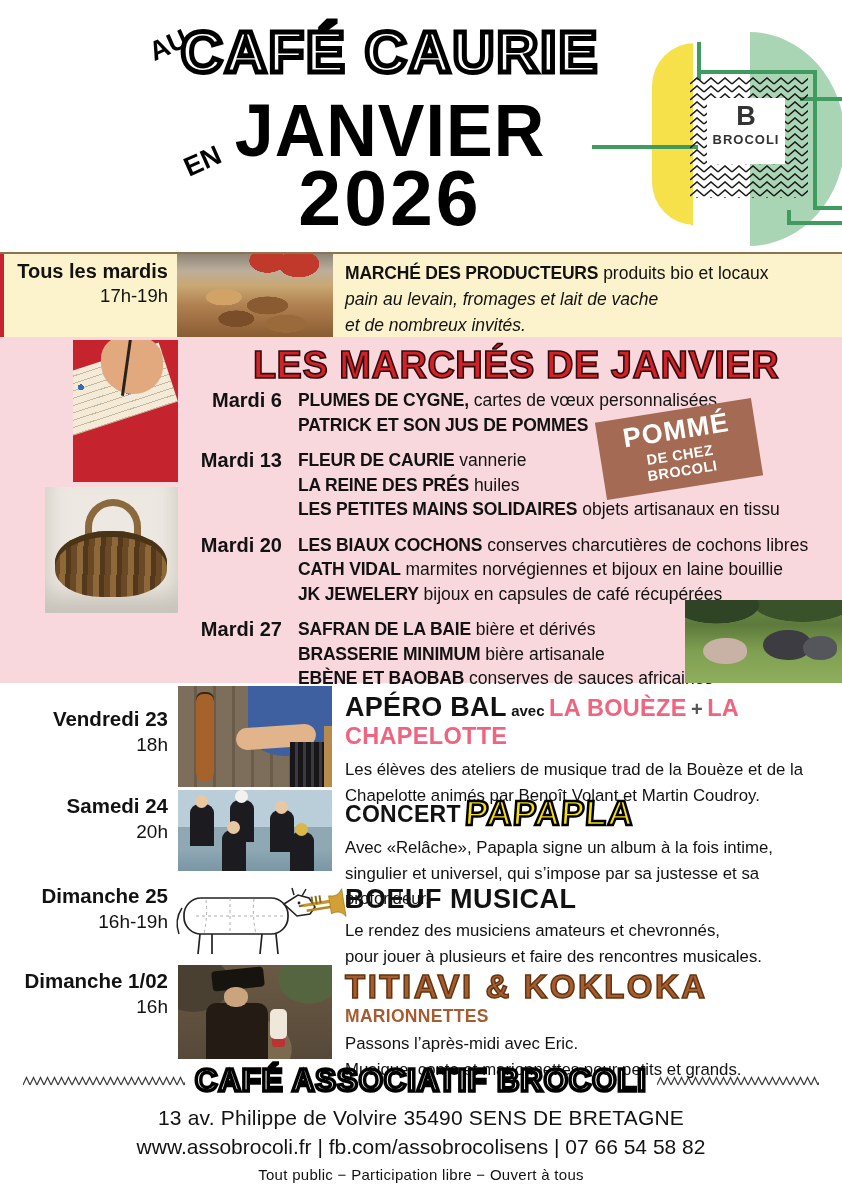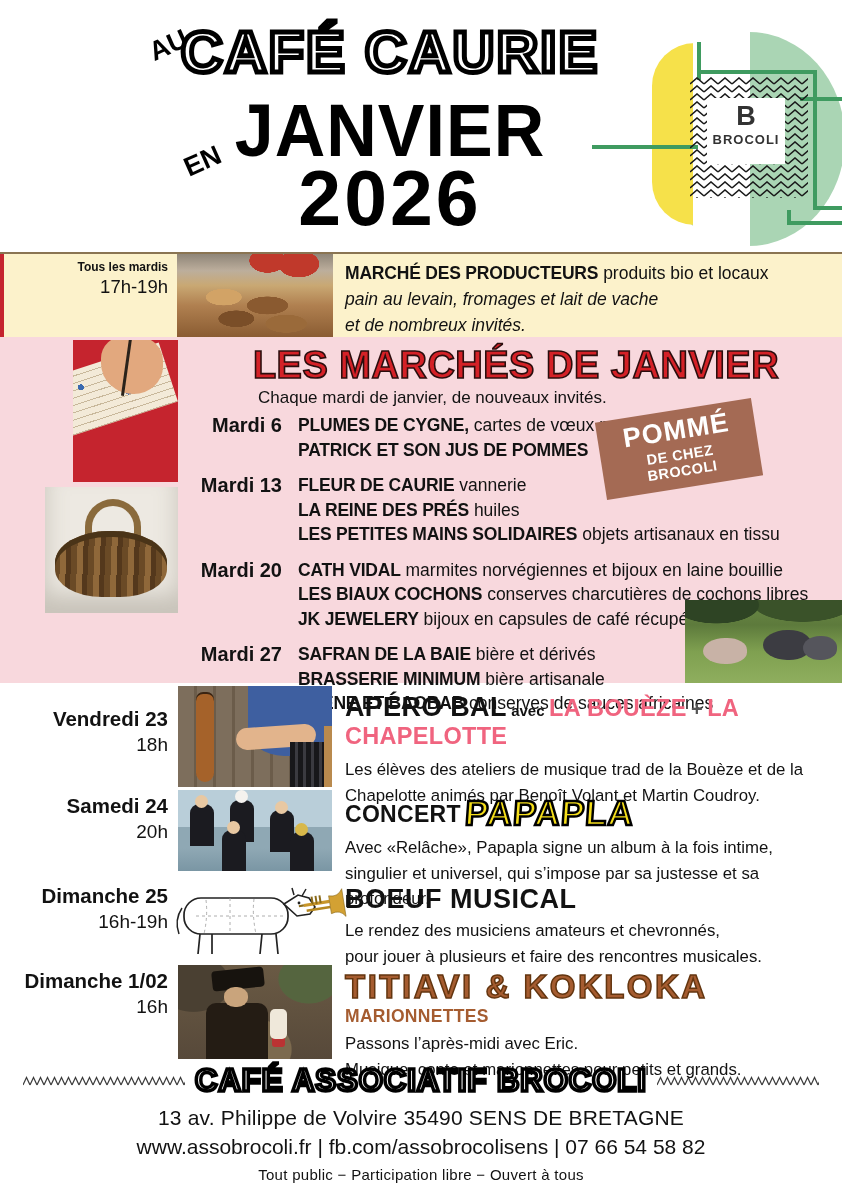--- a/index.html
+++ b/index.html
@@ -32,21 +32,21 @@
             text-align:center; }
   .lg-b { font-size:27px; font-weight:900; color:#333; line-height:1.1; margin-top:4px; }
   .lg-name { font-size:13px; font-weight:900; color:#333; letter-spacing:1px; }
   .lg-line { position:absolute; background:#3f9b60; }
 
   
   .yband { position:absolute; left:0; top:252px; width:842px; height:85px; background:#fcf2cb;
            border-top:2px solid #8a7452; }
   .yb-red { position:absolute; left:0; top:0; width:4px; height:83px; background:#c5242e; }
   .yb-label { position:absolute; left:0; top:6px; width:168px; text-align:right; }
-  .yb-day { font-size:12px; font-weight:900; }
+  .yb-day { font-size:20px; font-weight:900; }
   .yb-time { font-size:18.5px; margin-top:2px; }
   .yb-text { position:absolute; left:345px; top:6px; font-size:17.5px; line-height:26px; }
   .mp-bold { font-weight:900; letter-spacing:-0.2px; }
   .mp-ital { font-style:italic; font-weight:500; }
 
   
   .photo { position:absolute; overflow:hidden; }
   .bread-photo { left:177px; top:0; width:156px; height:83px;
     background:
       radial-gradient(34px 22px at 78% 12%, #c0392b 60%, rgba(0,0,0,0) 61%),
@@ -235,43 +235,42 @@
       <div class="pig p1"></div>
       <div class="pig p2"></div>
       <div class="pig p3"></div>
     </div>
     <div class="badge">
       <div class="badge-l1">POMMÉ</div>
       <div class="badge-l2">DE CHEZ BROCOLI</div>
     </div>
 
     <div class="pk-title">LES MARCHÉS DE JANVIER</div>
-    <div class="pk-sub">Chaque mardi de janvier, de nouveaux invités.</div>
 
     <div class="pk-groups">
       <div class="mgroup">
         <div class="mday">Mardi 6</div>
         <div>
           <div class="mline"><span class="vname">PLUMES DE CYGNE,</span> <span>cartes de vœux personnalisées</span></div>
           <div class="mline"><span class="vname">PATRICK ET SON JUS DE POMMES</span> <span></span></div>
         </div>
       </div>
       <div class="mgroup">
         <div class="mday">Mardi 13</div>
         <div>
           <div class="mline"><span class="vname">FLEUR DE CAURIE</span> <span>vannerie</span></div>
           <div class="mline"><span class="vname">LA REINE DES PRÉS</span> <span>huiles</span></div>
           <div class="mline"><span class="vname">LES PETITES MAINS SOLIDAIRES</span> <span>objets artisanaux en tissu</span></div>
         </div>
       </div>
       <div class="mgroup">
         <div class="mday">Mardi 20</div>
         <div>
+          <div class="mline"><span class="vname">LES BIAUX COCHONS</span> <span>conserves charcutières de cochons libres</span></div>
           <div class="mline"><span class="vname">CATH VIDAL</span> <span>marmites norvégiennes et bijoux en laine bouillie</span></div>
-          <div class="mline"><span class="vname">LES BIAUX COCHONS</span> <span>conserves charcutières de cochons libres</span></div>
           <div class="mline"><span class="vname">JK JEWELERY</span> <span>bijoux en capsules de café récupérées</span></div>
         </div>
       </div>
       <div class="mgroup">
         <div class="mday">Mardi 27</div>
         <div>
           <div class="mline"><span class="vname">SAFRAN DE LA BAIE</span> <span>bière et dérivés</span></div>
           <div class="mline"><span class="vname">BRASSERIE MINIMUM</span> <span>bière artisanale</span></div>
           <div class="mline"><span class="vname">EBÈNE ET BAOBAB</span> <span>conserves de sauces africaines</span></div>
         </div>

